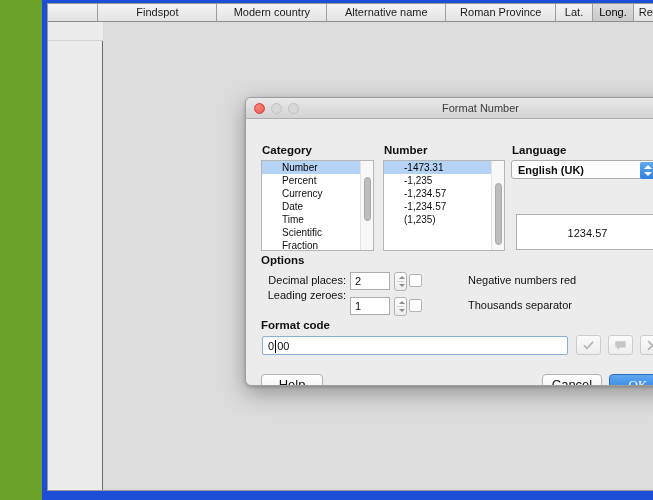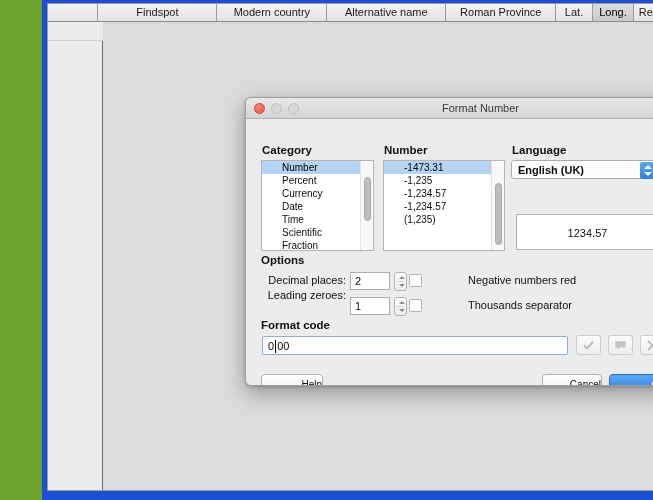--- a/index.html
+++ b/index.html
@@ -345,23 +345,23 @@
     box-sizing: border-box;
   }
   .tool-btn svg { display: block; margin: 3px auto 0; }
 
   
   .btn {
     position: absolute;
     height: 20px;
     border-radius: 4px;
     box-sizing: border-box;
-    font-size: 10px;
+    font-size: 13px;
     line-height: 19px;
-    text-align: right;
+    text-align: center;
     color: #101010;
     background: linear-gradient(to bottom, #ffffff 0%, #f0f0f0 100%);
     border: 1px solid #b2b2b2;
     box-shadow: 0 1px 1px rgba(0,0,0,0.07);
   }
   .btn.primary {
     background: linear-gradient(to bottom, #5ea7ef 0%, #2f7fe0 100%);
     border: 1px solid #2a6ec2;
     color: #ffffff;
     font-family: Liberation Serif, serif;

